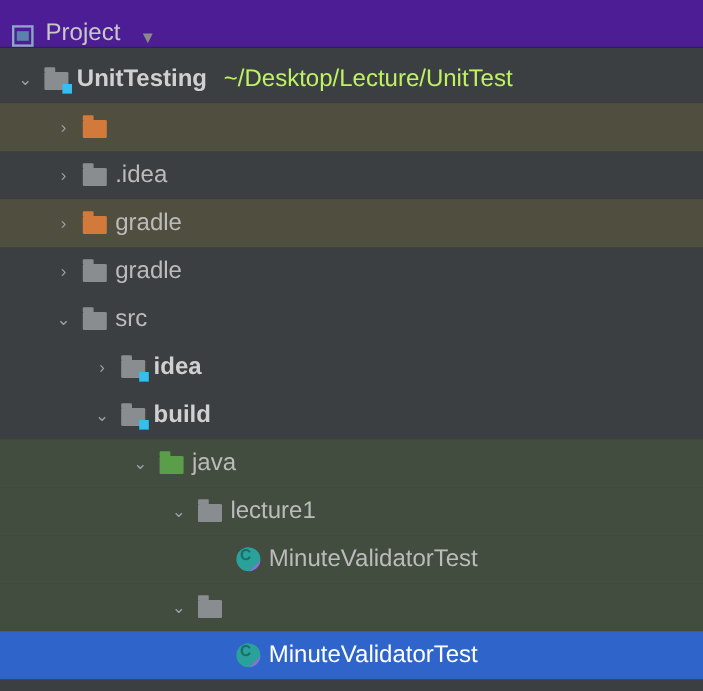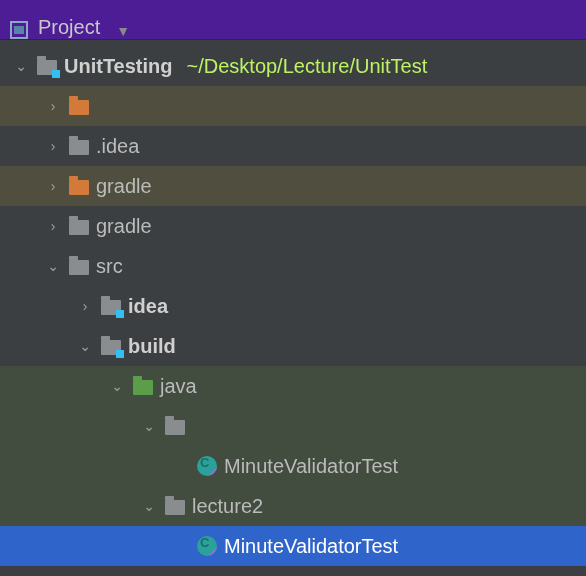--- a/index.html
+++ b/index.html
@@ -212,38 +212,38 @@
       </span>
     <span class="label">java</span>
   </div>
 
   <div class="row test-bg">
     <span class="indent i4"></span>
     <span class="arrow">⌄</span>
     <span class="icon">
         <span class="folder grey"></span>
       </span>
+    <span class="label">lecture1</span>
   </div>
 
   <div class="row test-bg">
     <span class="indent i5"></span>
     <span class="arrow none">·</span>
     <span class="icon">
         <span class="kotlin-icon"></span>
       </span>
     <span class="label">MinuteValidatorTest</span>
   </div>
 
   <div class="row test-bg">
     <span class="indent i4"></span>
     <span class="arrow">⌄</span>
     <span class="icon">
         <span class="folder grey"></span>
       </span>
-    <span class="label">lecture2</span>
   </div>
 
   <div class="row selected">
     <span class="indent i5"></span>
     <span class="arrow none">·</span>
     <span class="icon">
         <span class="kotlin-icon"></span>
       </span>
     <span class="label">MinuteValidatorTest</span>
   </div>

